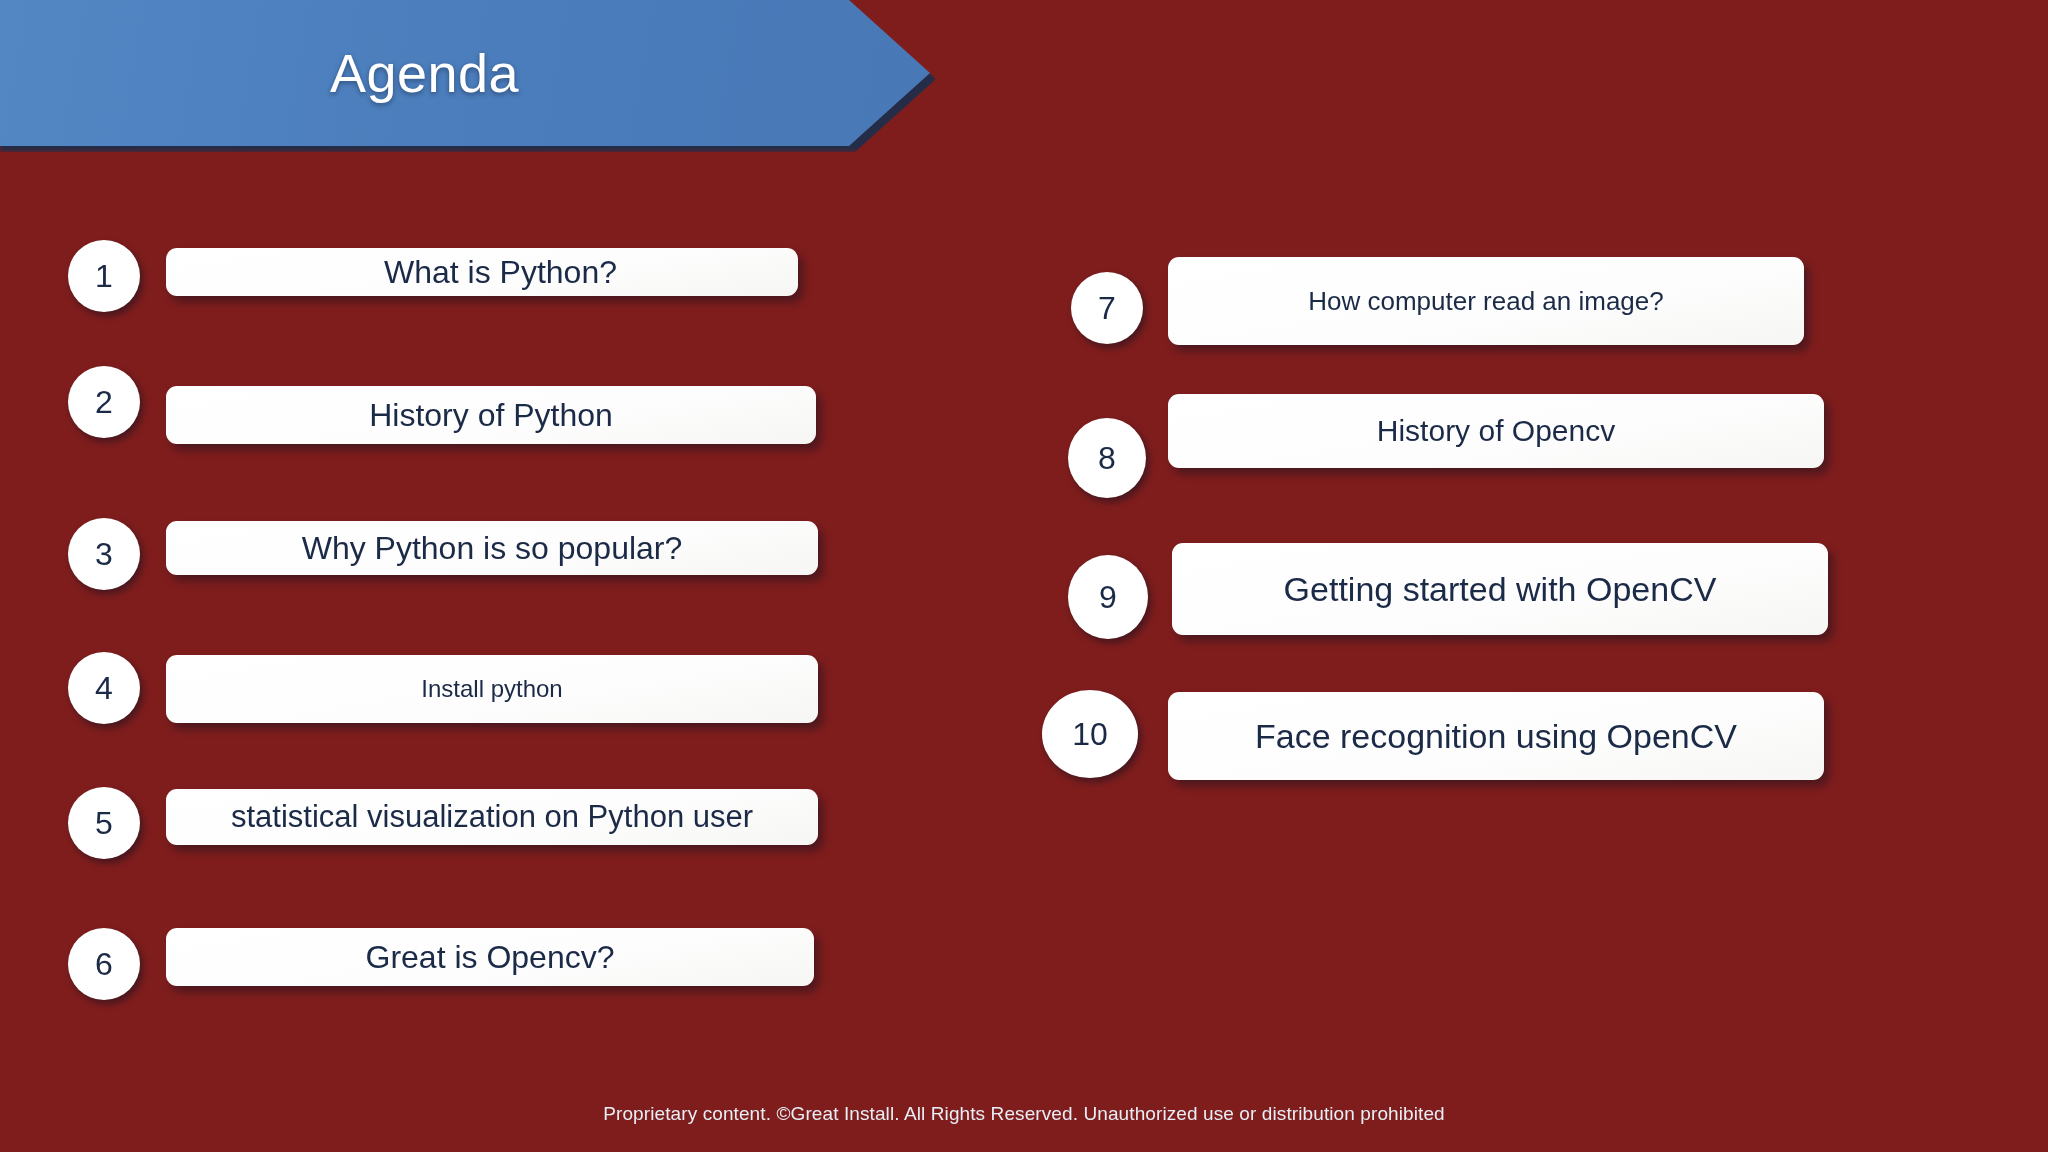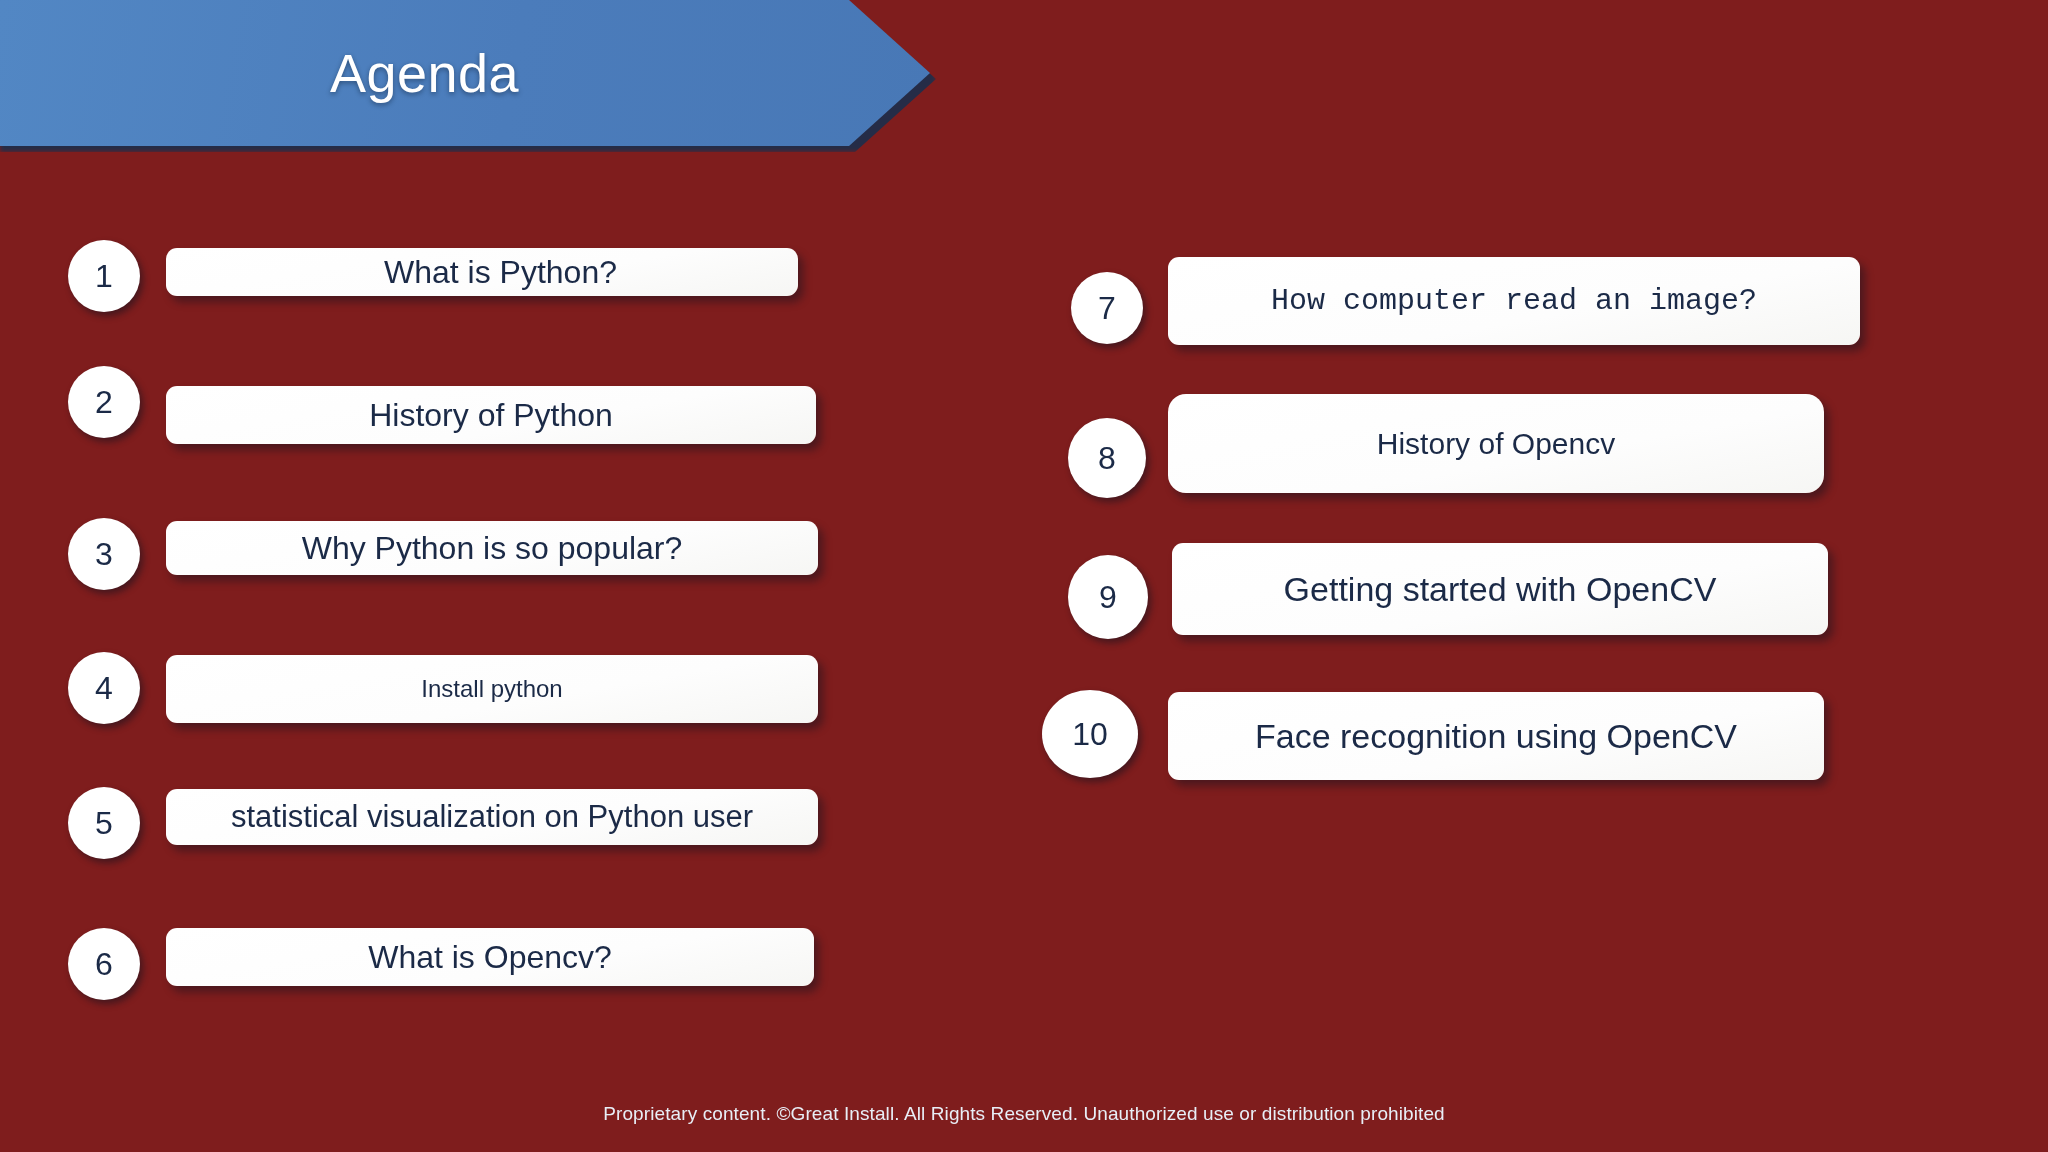--- a/index.html
+++ b/index.html
@@ -144,35 +144,35 @@
       <div class="item-pill" style="left:166px; top:655px; width:652px; height:68px; font-size:24px;text-align:right;">Install python</div>
     </div>
 
     <div class="agenda-item">
       <div class="item-number" style="left:68px; top:787px; width:72px; height:72px; font-size:32px;">5</div>
       <div class="item-pill" style="left:166px; top:789px; width:652px; height:56px; font-size:31px;">statistical visualization on Python user</div>
     </div>
 
     <div class="agenda-item">
       <div class="item-number" style="left:68px; top:928px; width:72px; height:72px; font-size:32px;">6</div>
-      <div class="item-pill" style="left:166px; top:928px; width:648px; height:58px; font-size:32px;">What is Opencv?</div>
+      <div class="item-pill" style="left:166px; top:928px; width:648px; height:58px; font-size:32px;">Great is Opencv?</div>
     </div>
 
   </div>
 
   <div id="col-right">
 
     <div class="agenda-item">
       <div class="item-number" style="left:1071px; top:272px; width:72px; height:72px; font-size:32px;">7</div>
-      <div class="item-pill" style="left:1168px; top:257px; width:692px; height:88px; font-size:30px;font-family:Liberation Mono, monospace;">How computer read an image?</div>
+      <div class="item-pill" style="left:1168px; top:257px; width:636px; height:88px; font-size:26px;">How computer read an image?</div>
     </div>
 
     <div class="agenda-item">
       <div class="item-number" style="left:1068px; top:418px; width:78px; height:80px; font-size:32px;">8</div>
-      <div class="item-pill" style="left:1168px; top:394px; width:656px; height:99px; font-size:30px;border-radius:18px;">History of Opencv</div>
+      <div class="item-pill" style="left:1168px; top:394px; width:656px; height:74px; font-size:30px;">History of Opencv</div>
     </div>
 
     <div class="agenda-item">
       <div class="item-number" style="left:1068px; top:555px; width:80px; height:84px; font-size:32px;">9</div>
       <div class="item-pill" style="left:1172px; top:543px; width:656px; height:92px; font-size:34px;">Getting started with OpenCV</div>
     </div>
 
     <div class="agenda-item">
       <div class="item-number" style="left:1042px; top:690px; width:96px; height:88px; font-size:32px;">10</div>
       <div class="item-pill" style="left:1168px; top:692px; width:656px; height:88px; font-size:34px;">Face recognition using OpenCV</div>

